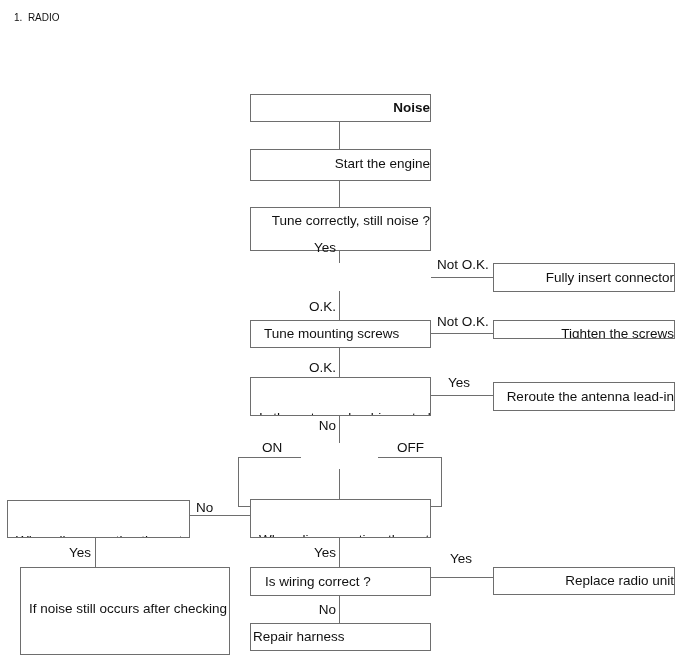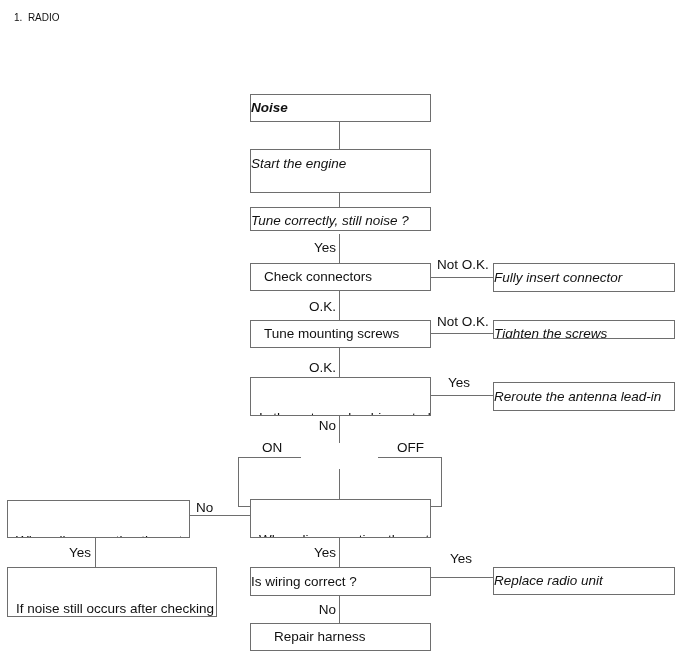--- a/index.html
+++ b/index.html
@@ -10,21 +10,21 @@
   }
   .title{
     position:absolute;left:14px;top:12px;font-size:10px;color:#111;
     white-space:pre;
   }
   .node{
     position:absolute;box-sizing:border-box;border:1px solid #6e6e6e;
     background:#ffffff;font-size:13.5px;color:#111;white-space:pre;
     overflow:hidden;
   }
-  .node.center{text-align:left;font-style:italic;}
+  .node.center{text-align:right;}
   .node.bold{font-weight:bold;}
   .node .ln{white-space:pre;line-height:18px;}
   .lbl{
     position:absolute;font-size:13.5px;color:#111;white-space:pre;
     line-height:13px;
   }
   .lbl.r{width:60px;text-align:right;}
   .hline,.vline{position:absolute;background:#6e6e6e;}
   .hline{height:1px;}
   .vline{width:1px;}
@@ -57,40 +57,39 @@
   <div class="vline" style="left:238px;top:457px;height:49px"></div>
   <div class="hline" style="left:238px;top:506px;width:13px"></div>
 
   <div class="hline" style="left:378px;top:457px;width:64px"></div>
   <div class="vline" style="left:441px;top:457px;height:49px"></div>
   <div class="hline" style="left:430px;top:506px;width:12px"></div>
 
   <div class="hline" style="left:190px;top:515px;width:60px"></div>
 
   <div class="node center bold" style="left:250px;top:94px;width:181px;height:28px;line-height:26px">Noise</div>
-  <div class="node center" style="left:250px;top:149px;width:181px;height:44px;line-height:27px">Start the engine</div>
-  <div class="node center" style="left:250px;top:207px;width:181px;height:24px;line-height:26px">Tune correctly, still noise ?</div>
-  <div class="node" style="left:250px;top:263px;width:181px;height:28px;line-height:26px;padding-left:13px">Check connectors</div>
+  <div class="node center" style="left:250px;top:149px;width:181px;height:32px;line-height:27px">Start the engine</div>
+  <div class="node center" style="left:250px;top:207px;width:181px;height:44px;line-height:26px">Tune correctly, still noise ?</div>
   <div class="node" style="left:250px;top:320px;width:181px;height:28px;line-height:26px;padding-left:13px">Tune mounting screws</div>
   <div class="node" style="left:250px;top:377px;width:181px;height:39px;padding:1px 0 0 8px">
     <div class="ln">Is the antenna lead-in routed</div>
     
   </div>
   <div class="node" style="left:250px;top:499px;width:181px;height:39px;padding:1px 0 0 8px">
     <div class="ln">When disconnecting  the ant-</div>
     
   </div>
-  <div class="node" style="left:250px;top:567px;width:181px;height:29px;line-height:27px;">Is wiring correct ?</div>
-  <div class="node" style="left:250px;top:623px;width:181px;height:28px;line-height:26px;padding-left:23px">Repair harness</div>
+  <div class="node" style="left:250px;top:567px;width:181px;height:29px;line-height:27px;padding-left:14px">Is wiring correct ?</div>
+  <div class="node" style="left:250px;top:623px;width:181px;height:28px;line-height:26px;padding-left:2px">Repair harness</div>
 
   <div class="node" style="left:7px;top:500px;width:183px;height:38px;padding:1px 0 0 8px">
     <div class="ln">When disconnecting the ant-</div>
     
   </div>
-  <div class="node" style="left:7px;top:567px;width:210px;height:50px;padding:2px 4px 0 8px">
+  <div class="node" style="left:20px;top:567px;width:210px;height:88px;padding:2px 4px 0 8px">
     <div class="ln" style="line-height:17px">If noise still occurs after checking</div>
     
     
     
   </div>
 
   <div class="node center" style="left:493px;top:263px;width:182px;height:29px;line-height:27px">Fully insert connector</div>
   <div class="node center" style="left:493px;top:320px;width:182px;height:19px;line-height:26px">Tighten the screws</div>
   <div class="node center" style="left:493px;top:382px;width:182px;height:29px;line-height:27px">Reroute the antenna lead-in</div>
   <div class="node center" style="left:493px;top:567px;width:182px;height:28px;line-height:26px">Replace radio unit</div>

